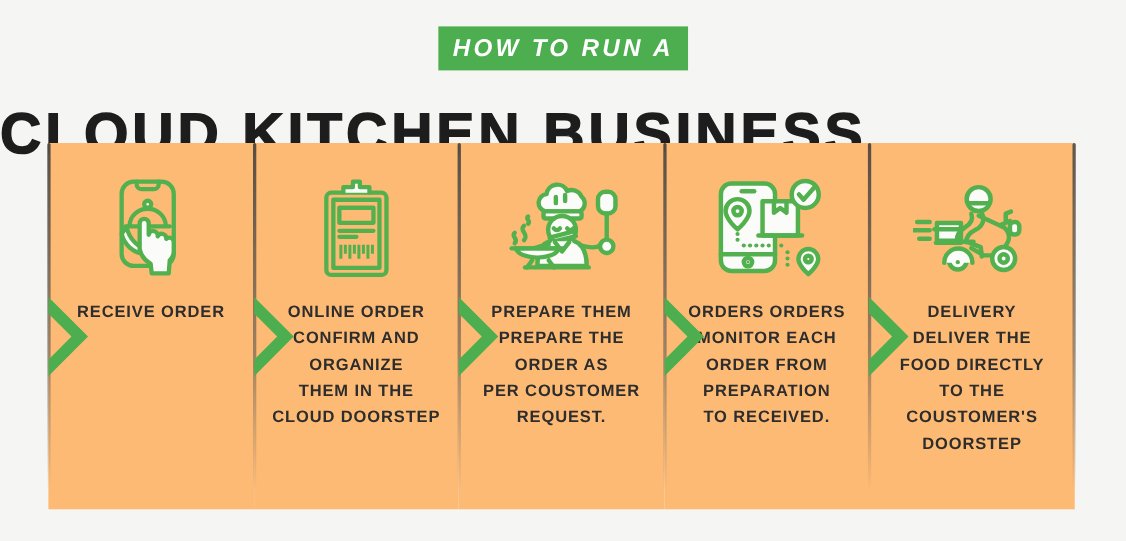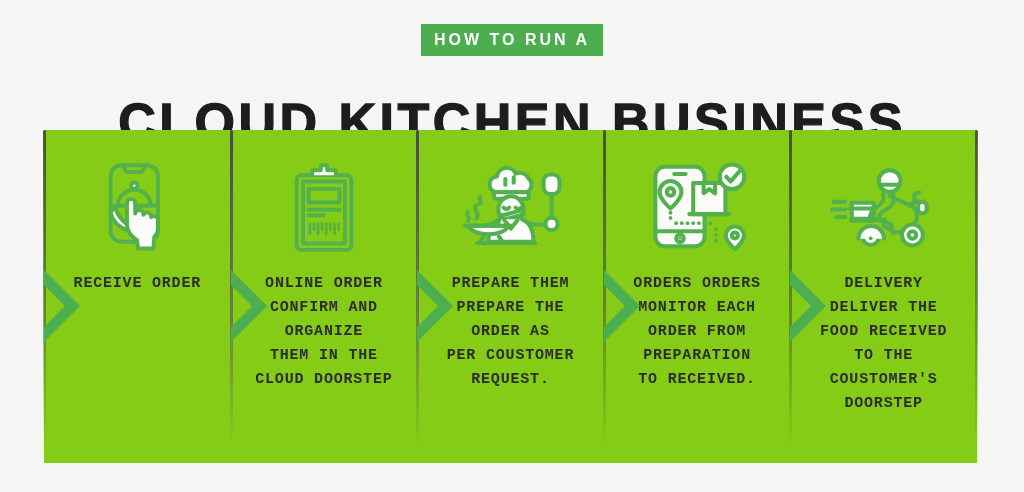--- a/index.html
+++ b/index.html
@@ -4,35 +4,35 @@
 <style>
   html,body{margin:0;padding:0;}
   body{
     width:1024px;height:492px;position:relative;overflow:hidden;
     background:#f5f5f3;
     font-family:"Liberation Sans", sans-serif;
   }
   .banner{
     position:absolute;top:24px;left:50%;transform:translateX(-50%);
     background:#4cae4e;color:#ffffff;
-    font-size:16px;font-weight:bold;letter-spacing:3px;
-    padding:7px 13px;white-space:nowrap;
+    font-size:22px;font-weight:bold;letter-spacing:3px;
+    padding:7px 13px;white-space:nowrap;font-style:italic;
   }
   .page-title{
     position:absolute;top:58px;left:0;width:100%;
-    text-align:center;font-size:52px;line-height:1.15;font-weight:bold;
+    font-size:52px;line-height:1.15;font-weight:bold;
     letter-spacing:3.5px;color:#1d1d1d;-webkit-text-stroke:1.3px #1d1d1d;
     white-space:nowrap;
   }
   .strip{
     position:absolute;left:44px;top:130px;width:933px;height:333px;
     display:flex;
   }
   .step{
-    position:relative;flex:1 1 0;background:#84cc16;font-family:Liberation Mono, monospace;
+    position:relative;flex:1 1 0;background:#fdba74;
   }
   .step::before{
     content:"";position:absolute;left:-1px;top:0;bottom:6px;width:3px;
     background:linear-gradient(to bottom, rgba(58,58,58,.85), rgba(78,78,78,.55) 58%, rgba(120,120,120,0) 97%);
     border-radius:2px;
   }
   .strip::after{
     content:"";position:absolute;right:-1px;top:0;bottom:6px;width:3px;
     background:linear-gradient(to bottom, rgba(58,58,58,.8), rgba(78,78,78,.5) 58%, rgba(120,120,120,0) 97%);
     border-radius:2px;
@@ -212,20 +212,20 @@
         <path class="ln" d="M85 45 c7 3 9 11 5 17 l-5 8"></path>
         <circle class="ln fb" cx="87" cy="76" r="11"></circle>
         <circle class="ln" cx="87" cy="76" r="4"></circle>
         <path class="ln" d="M84 44 l9 -4 M89 40 v-7 l5 -2"></path>
         <rect class="ln fb" x="93" y="41" width="9" height="12" rx="4"></rect>
       </svg>
     </div>
     <div class="text-block">
       <div class="step-title">DELIVERY</div>
       <div class="step-desc">DELIVER THE
-FOOD RECEIVED
+FOOD DIRECTLY
 TO THE
 COUSTOMER'S
 DOORSTEP</div>
     </div>
   </div>
 
 </div>
 
 </body></html>

